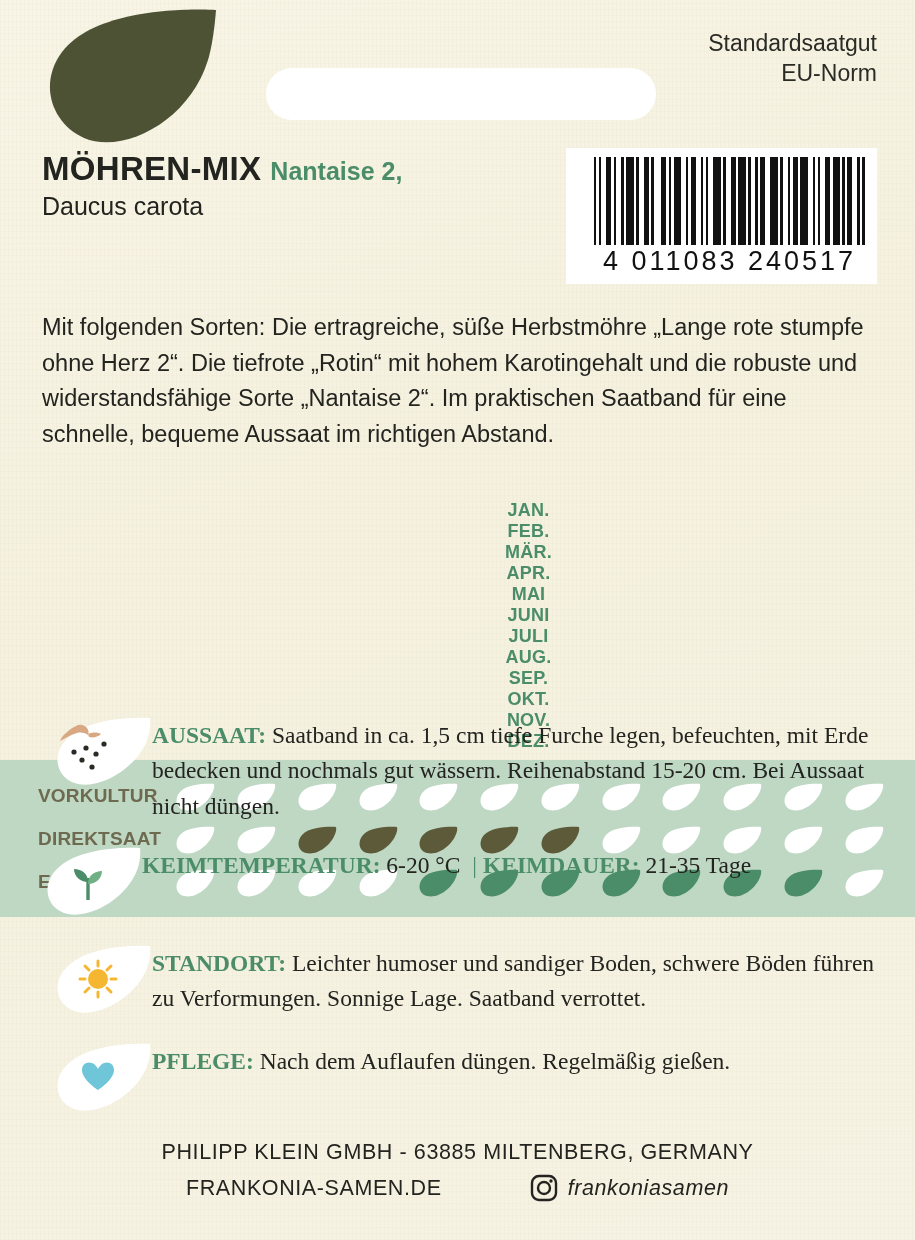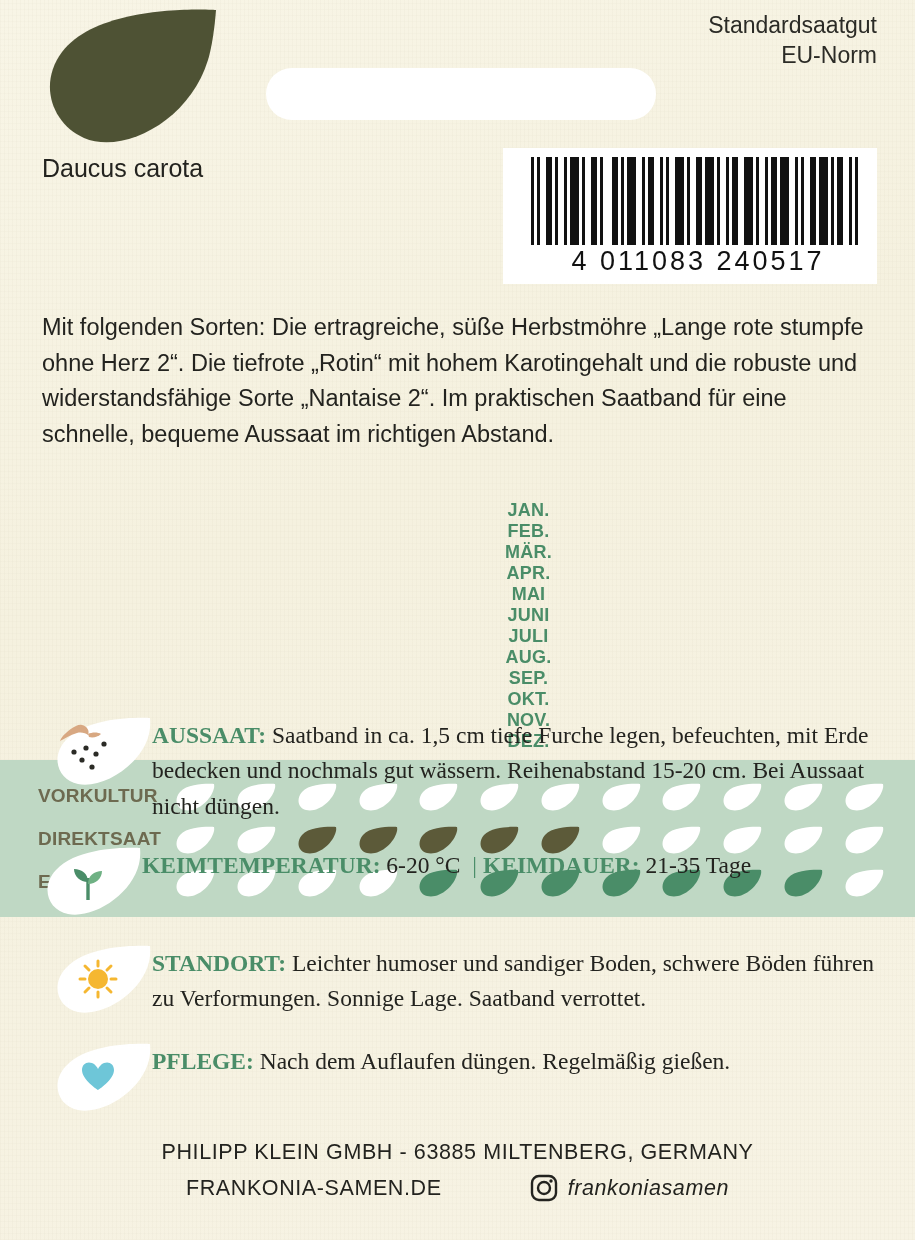--- a/index.html
+++ b/index.html
@@ -26,21 +26,21 @@
   .page { position: relative; width: 915px; height: 1240px; }
 
   
   .leaf-logo {
     position: absolute;
     left: 40px; top: 8px;
     width: 180px; height: 135px;
   }
   .norm-text {
     position: absolute;
-    right: 38px; top: 10px;
+    right: 38px; top: 28px;
     text-align: right;
     font-size: 23px;
     line-height: 1.32;
     color: #2b2b26;
   }
   .white-pill {
     position: absolute;
     left: 266px; top: 68px;
     width: 390px; height: 52px;
     background: #ffffff;
@@ -72,21 +72,21 @@
   .title-latin {
     font-size: 25px;
     color: #23231f;
     margin-top: 4px;
   }
 
   
   .barcode-box {
     position: absolute;
     right: 38px; top: 148px;
-    width: 374px; height: 136px;
+    width: 311px; height: 136px;
     background: #ffffff;
     padding: 9px 12px 4px 28px;
   }
   .barcode-bars {
     height: 88px;
     display: flex;
     align-items: stretch;
     gap: 0;
   }
   .barcode-bars i { display: block; background: #111; height: 100%; }
@@ -192,20 +192,23 @@
   </div>
 
   <div class="norm-text">
     <div>Standardsaatgut</div>
     <div>EU-Norm</div>
   </div>
 
   <div class="white-pill"></div>
 
   <div class="title-block">
+    <div class="title-line1">
+      <span class="title-main">MÖHREN-MIX</span><span class="title-var">Nantaise 2,</span>
+    </div>
     <div class="title-latin">Daucus carota</div>
   </div>
 
   <div class="barcode-box">
     <div class="barcode-bars">
       <i style="width:3px"></i>
         <i class="sp" style="width:3px"></i>
         <i style="width:3px"></i>
       <i class="sp" style="width:6px"></i>
         <i style="width:6px"></i>

